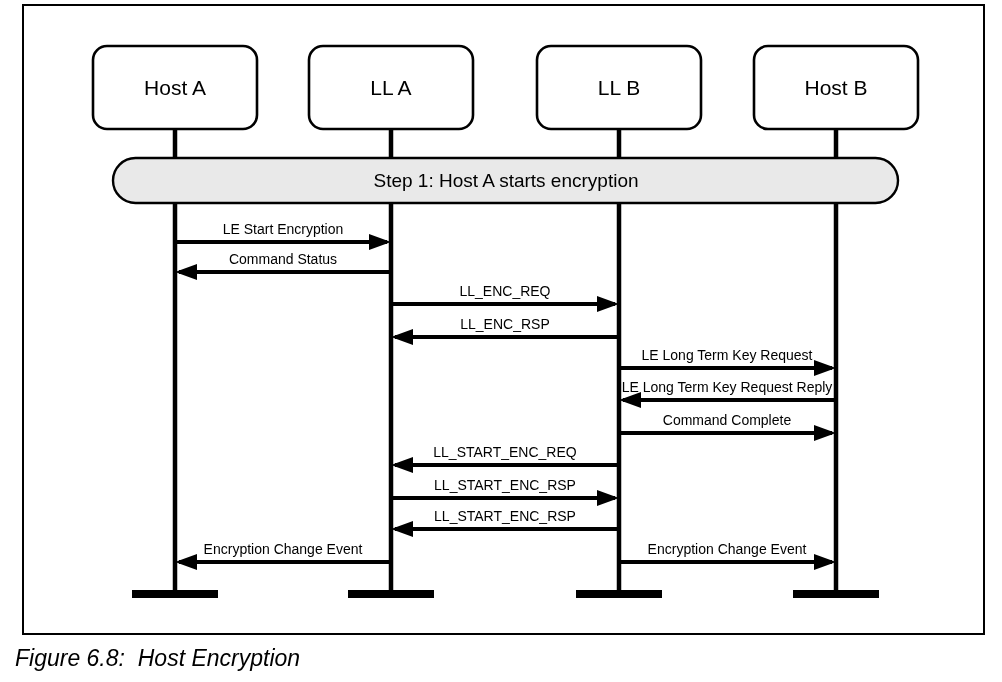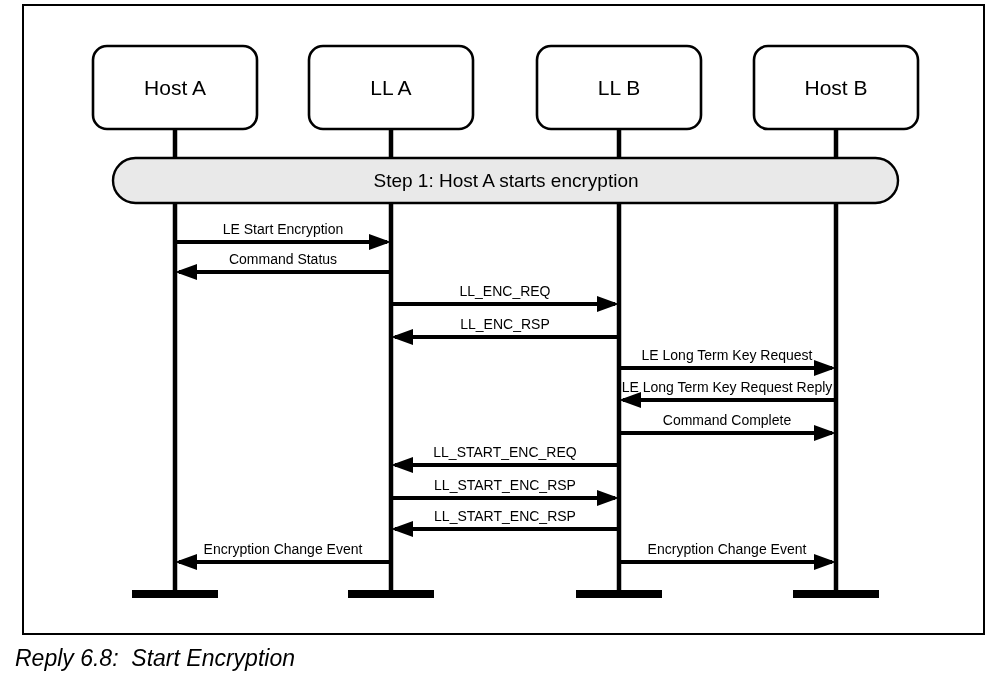--- a/index.html
+++ b/index.html
@@ -177,14 +177,14 @@
       <polygon class="msg-head" points="197,554 175,562 197,570"></polygon>
       <text class="msg-label" x="283" y="554">Encryption Change Event</text>
     </g>
     <g>
       <line class="msg-line" x1="619" y1="562" x2="832" y2="562"></line>
       <polygon class="msg-head" points="814,554 836,562 814,570"></polygon>
       <text class="msg-label" x="727" y="554">Encryption Change Event</text>
     </g>
   </svg>
 
-  <div class="caption">Reply 6.8:  Start Encryption</div>
+  <div class="caption">Figure 6.8:  Host Encryption</div>
 </div>
 
 </body></html>

